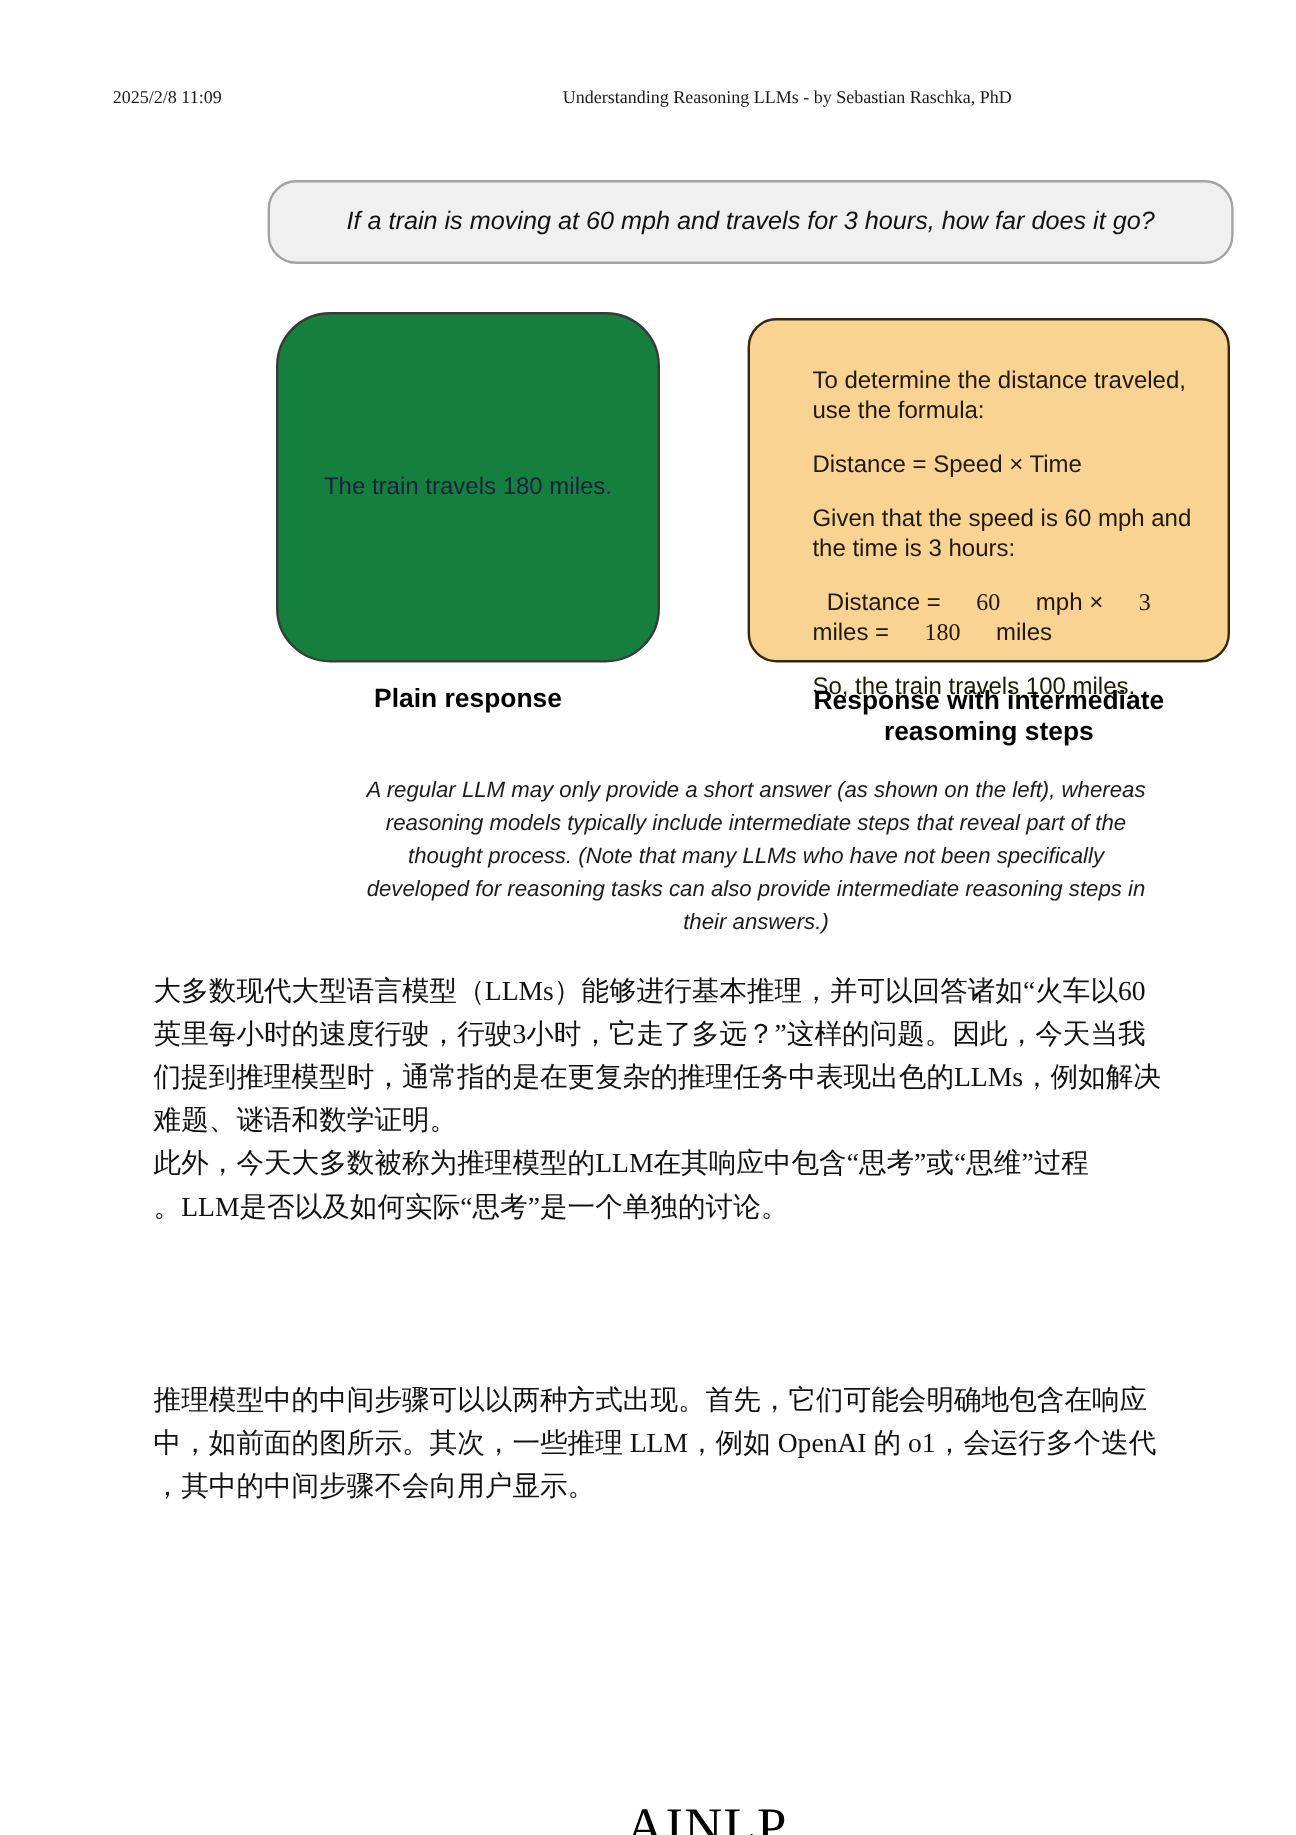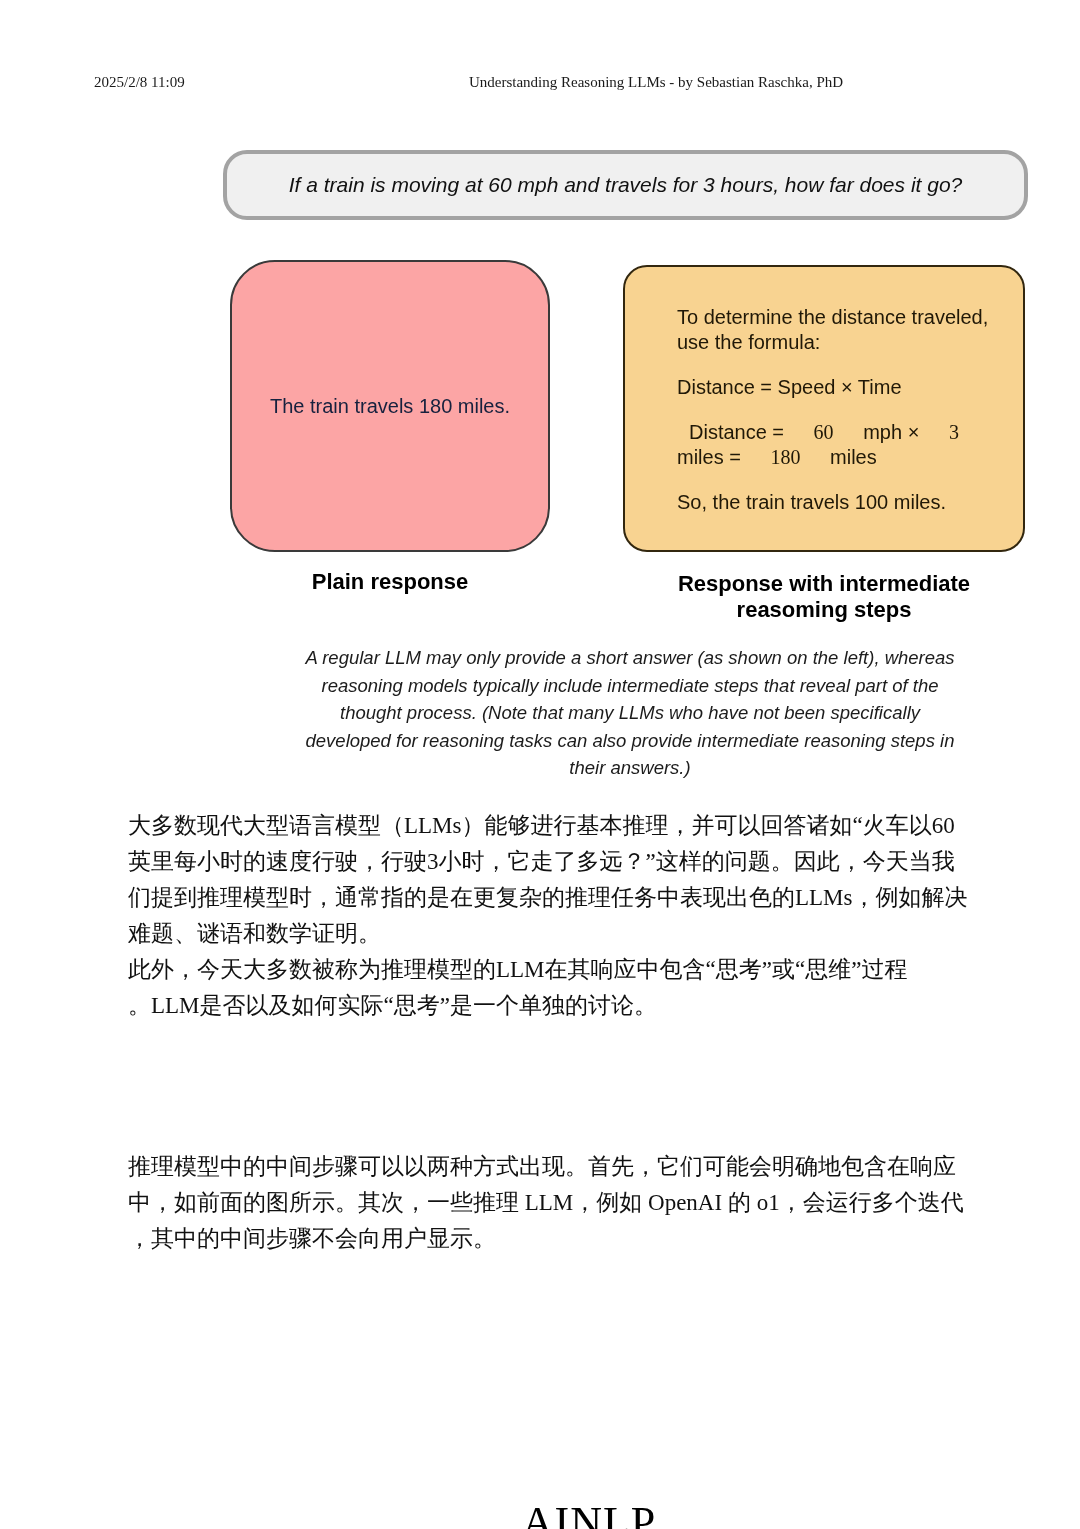--- a/index.html
+++ b/index.html
@@ -25,21 +25,21 @@
     white-space: nowrap;
     font-size: 15px; color: #1a1a1a;
   }
 
   
   .figure-wrap { position: absolute; left: 0; top: 0; width: 1080px; height: 740px; }
 
   .q-bubble {
     position: absolute; left: 163px; top: 90px;
     width: 805px; height: 70px;
-    border: 4px solid #a3a3a3; border-radius: 24px;
+    border: 2px solid #a3a3a3; border-radius: 24px;
     display: flex; align-items: center; justify-content: center;
   }
   .q-text {
     font-family: "Liberation Sans", "DejaVu Sans", sans-serif;
     font-style: italic; font-size: 21px; color: #111111;
     white-space: nowrap;
   }
 
   .plain-box {
     position: absolute; left: 170px; top: 200px;
@@ -119,28 +119,30 @@
 
   <span class="hdr-date">2025/2/8 11:09</span>
   <span class="hdr-title">Understanding Reasoning LLMs - by Sebastian Raschka, PhD</span>
 
   <section class="figure-wrap">
 
     <div class="q-bubble" style="background-color: rgb(240, 240, 240);">
       <span class="q-text">If a train is moving at 60 mph and travels for 3 hours, how far does it go?</span>
     </div>
 
-    <div class="plain-box" style="background-color: #fca5a5;">
+    <div class="plain-box" style="background-color: #15803d;">
       <span class="plain-box-text">The train travels 180 miles.</span>
     </div>
 
     <div class="reason-box" style="background-color: rgb(248, 211, 145);">
       <p>To determine the distance traveled,
 use the formula:</p>
       <p>Distance = Speed × Time</p>
+      <p>Given that the speed is 60 mph and
+the time is 3 hours:</p>
       <p><span>Distance = </span><span class="serif-num">60</span><span> mph × </span><span class="serif-num">3</span><span> miles = </span><span class="serif-num">180</span><span> miles</span></p>
       <p>So, the train travels 100 miles.</p>
     </div>
 
     <div class="fig-label steps-label">Response with intermediate
 reasoming steps</div>
     <div class="fig-label plain-label">Plain response</div>
 
     <div class="fig-caption">A regular LLM may only provide a short answer (as shown on the left), whereas
 reasoning models typically include intermediate steps that reveal part of the

